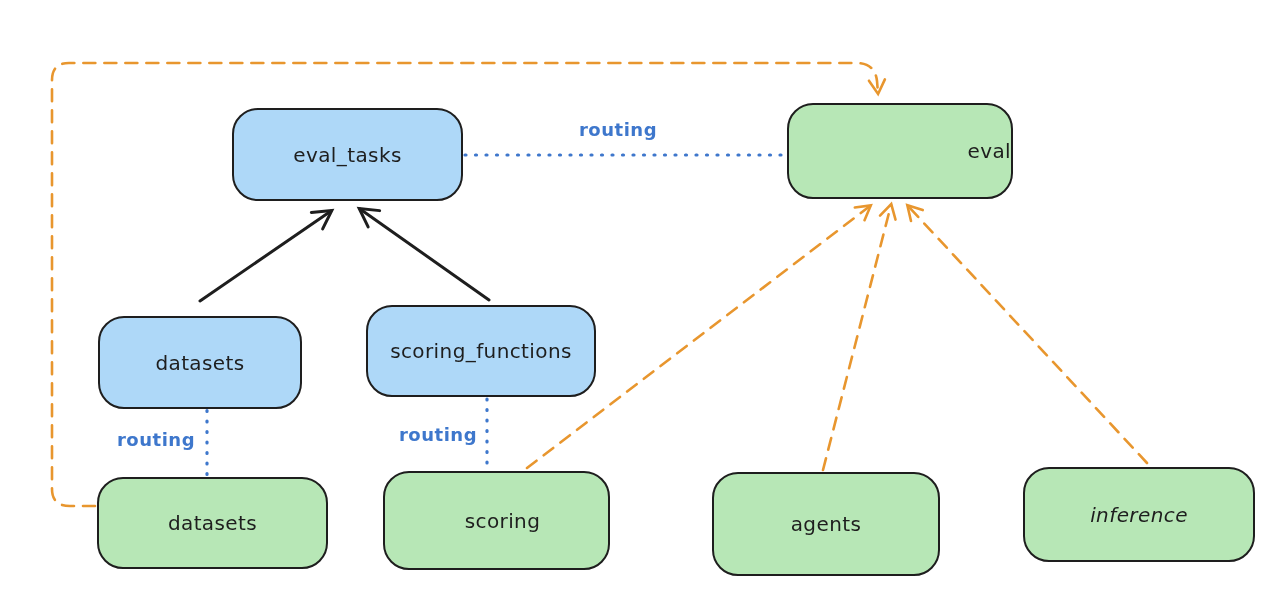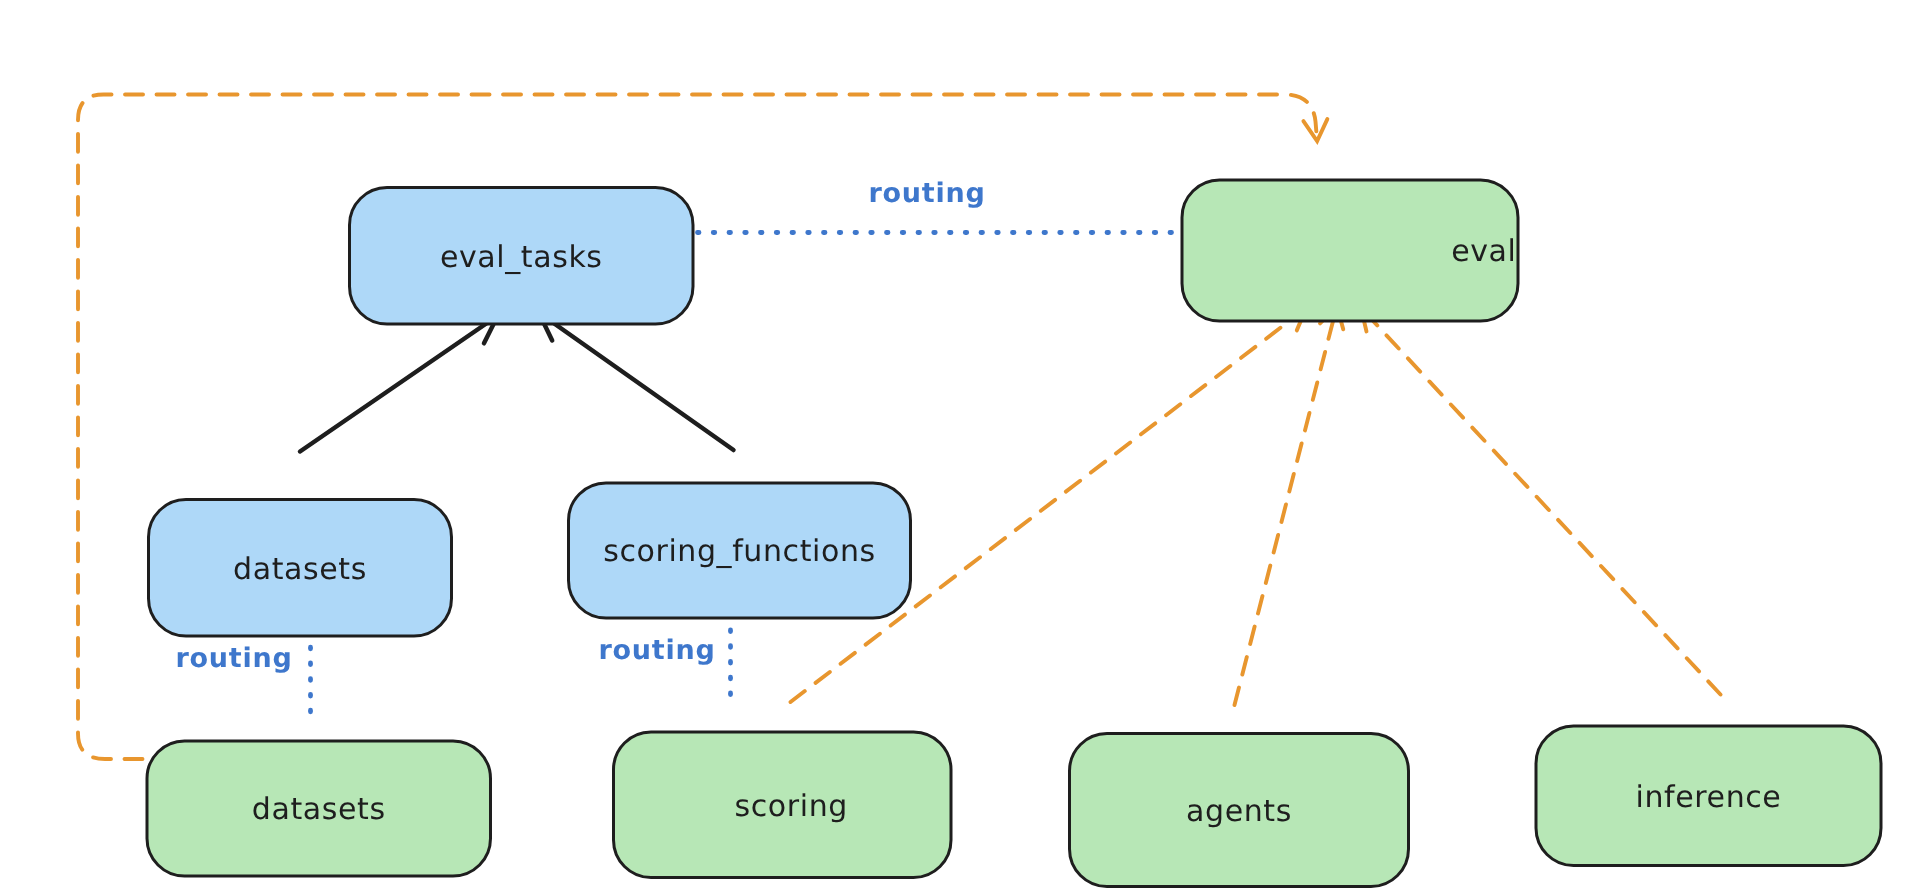--- a/index.html
+++ b/index.html
@@ -17,21 +17,21 @@
     font-family:"DejaVu Sans","Liberation Sans",sans-serif;
   }
   .canvas{position:relative;width:1280px;height:596px;background:var(--bg);}
   .edges-svg{position:absolute;left:0;top:0;width:1280px;height:596px;}
   .edge-black{stroke:var(--stroke);stroke-width:3;fill:none;stroke-linecap:round;}
   .edge-blue{stroke:var(--blue-line);stroke-width:3.2;fill:none;stroke-dasharray:1 9.5;stroke-linecap:round;}
   .edge-orange{stroke:var(--orange);stroke-width:2.6;fill:none;stroke-dasharray:12 9;stroke-linecap:round;}
   .node{
     position:absolute;border:2.5px solid var(--stroke);border-radius:26px;
     display:flex;align-items:center;justify-content:center;
-    font-size:20px;color:var(--stroke);letter-spacing:0.4px;margin-top:16px;
+    font-size:20px;color:var(--stroke);letter-spacing:0.4px;
   }
   .node.blue{background:var(--blue-fill);}
   .node.green{background:var(--green-fill);}
   .edge-label{
     position:absolute;transform:translate(-50%,-50%);
     color:var(--blue-line);font-size:18px;font-weight:bold;letter-spacing:0.5px;
     white-space:nowrap;
   }
 </style>
 </head>
@@ -62,33 +62,33 @@
   <div id="nodes-layer">
       <div class="node blue" style="left: 232px; top: 108px; width: 231px; height: 93px;">
         <span>eval_tasks</span>
       </div>
       <div class="node green" style="left: 787px; top: 103px; width: 226px; height: 96px; justify-content: flex-end;">
         <span>eval</span>
       </div>
       <div class="node blue" style="left: 98px; top: 316px; width: 204px; height: 93px;">
         <span>datasets</span>
       </div>
-      <div class="node blue" style="left: 378px; top: 305px; width: 230px; height: 92px;">
+      <div class="node blue" style="left: 366px; top: 305px; width: 230px; height: 92px;">
         <span>scoring_functions</span>
       </div>
       <div class="node green" style="left: 97px; top: 477px; width: 231px; height: 92px;">
         <span>datasets</span>
       </div>
-      <div class="node green" style="left: 408px; top: 471px; width: 227px; height: 99px; padding-left: 12px;">
+      <div class="node green" style="left: 383px; top: 471px; width: 227px; height: 99px; padding-left: 12px;">
         <span>scoring</span>
       </div>
       <div class="node green" style="left: 712px; top: 472px; width: 228px; height: 104px;">
         <span>agents</span>
       </div>
-      <div class="node green" style="left: 1023px; top: 467px; width: 232px; height: 95px;">
+      <div class="node green" style="left: 1023px; top: 467px; width: 232px; height: 95px; font-style: italic;">
         <span>inference</span>
       </div>
     </div>
   <div id="labels-layer">
       <div class="edge-label" style="left: 618px; top: 129px;">routing</div>
       <div class="edge-label" style="left: 156px; top: 439px;">routing</div>
       <div class="edge-label" style="left: 438px; top: 434px;">routing</div>
     </div>
 </div>
 

